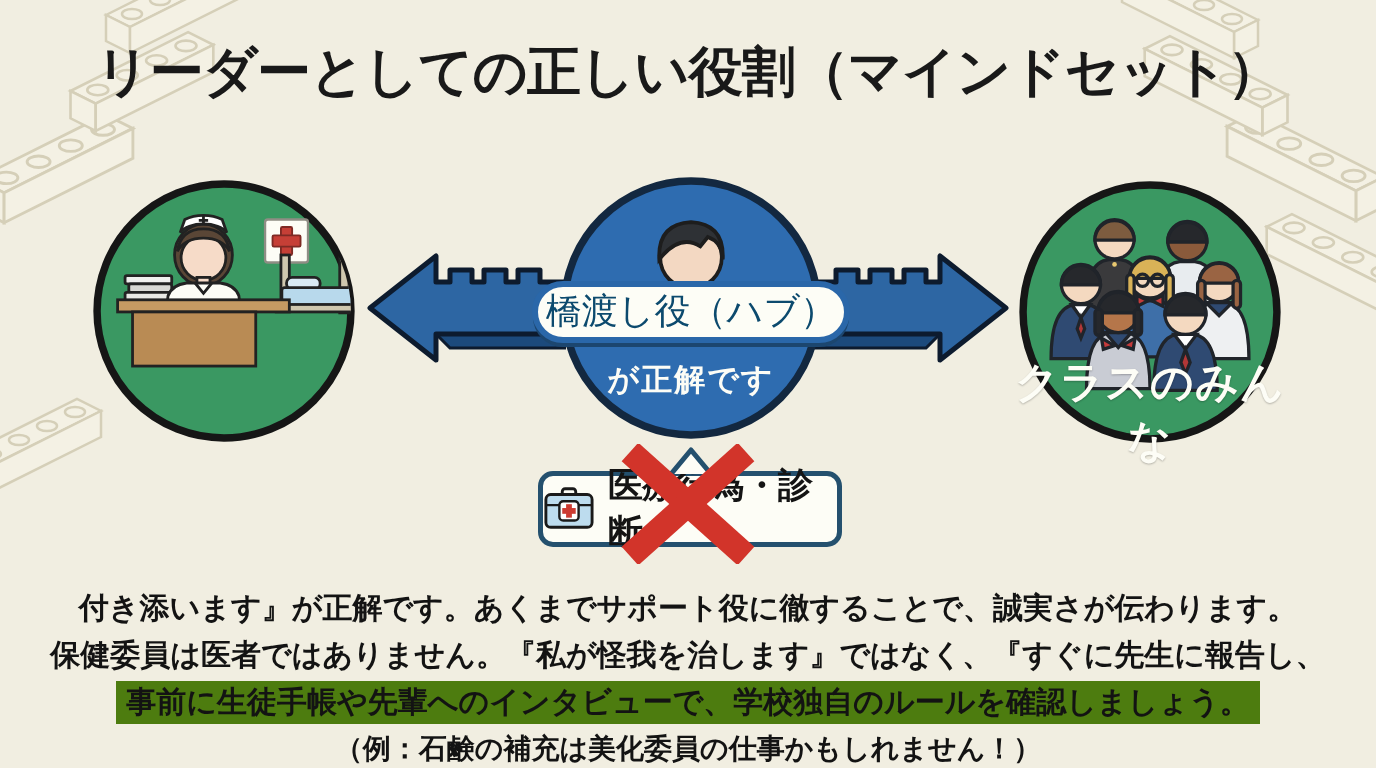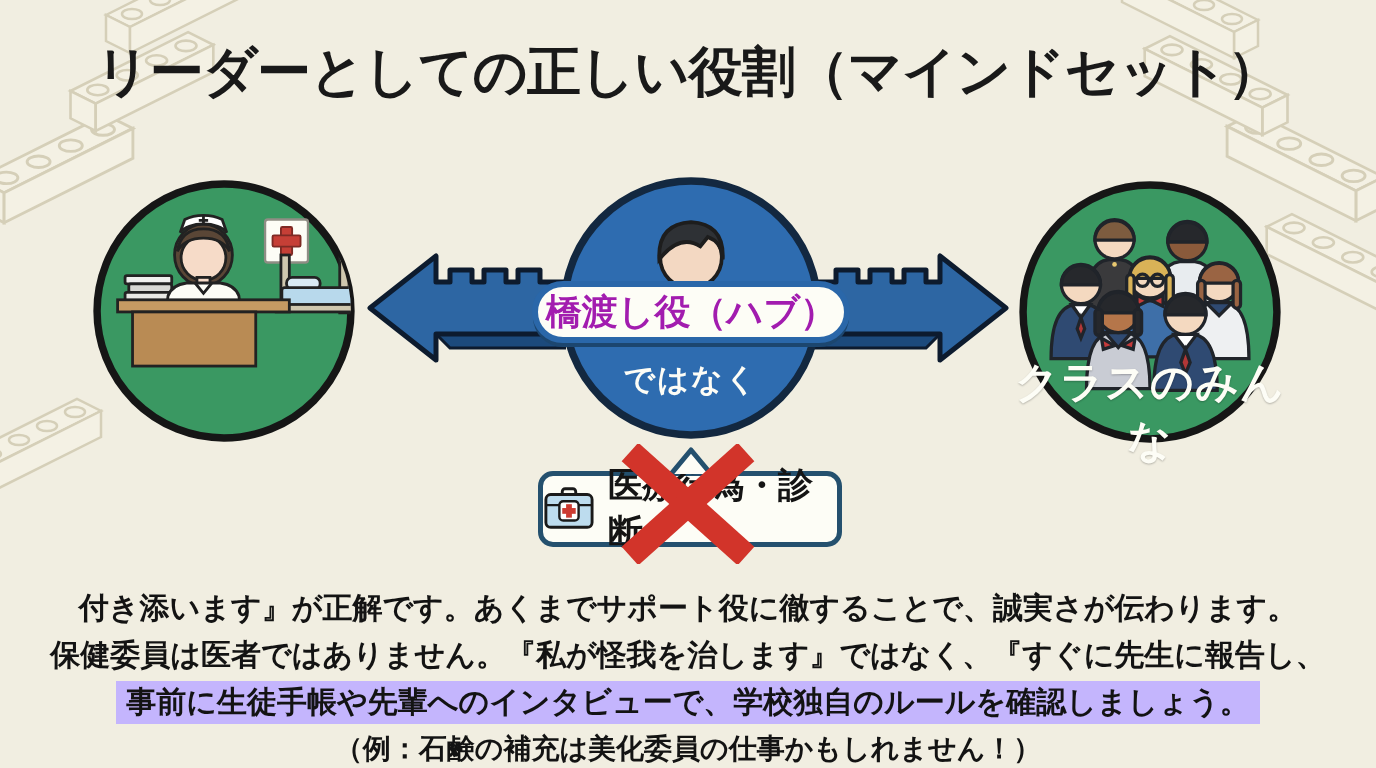--- a/index.html
+++ b/index.html
@@ -17,40 +17,40 @@
   .circle svg{display:block;width:280px;height:280px;}
   .node-label{
     position:absolute;text-align:center;color:#fdfdf6;font-weight:900;
     font-size:34px;letter-spacing:1px;text-shadow:0 1px 2px rgba(0,0,0,.25);
   }
   .arrow-svg{position:absolute;width:200px;height:120px;}
   .pill{
     position:absolute;left:532px;top:281px;width:318px;height:62px;box-sizing:border-box;
     background:#fdfdf6;border:6px solid #2a67a9;border-radius:34px;
     box-shadow:0 5px 0 -1px #1c466f;
-    display:flex;align-items:center;justify-content:center;
-    font-size:36px;font-weight:700;color:#a21caf;letter-spacing:0;
+    display:flex;align-items:flex-start;justify-content:center;
+    font-size:36px;font-weight:400;color:#0c4a6e;letter-spacing:0;
   }
   .sub-label{
     position:absolute;left:551px;top:359px;width:280px;text-align:center;
     color:#fdfdf6;font-size:31px;font-weight:900;letter-spacing:2px;
   }
   .forbid-box{
     position:absolute;left:538px;top:471px;width:304px;height:76px;box-sizing:border-box;
     background:#fdfdf6;border:5px solid #24506e;border-radius:15px;
     display:flex;align-items:center;justify-content:center;gap:13px;
   }
   .forbid-label{font-size:35px;font-weight:900;color:#141414;letter-spacing:-1px;}
   .caret{position:absolute;left:669px;top:447px;width:44px;height:28px;}
   .cross-x{position:absolute;left:618px;top:444px;width:140px;height:120px;}
   .notes{
     position:absolute;left:0;top:584px;width:1376px;text-align:center;
     font-size:30px;font-weight:900;color:#131313;line-height:47px;letter-spacing:0;
   }
-  .notes .hl{background:#c4b5fd;padding:3px 10px 5px;}
+  .notes .hl{background:#4d7c0f;padding:3px 10px 5px;}
   .notes .line4{font-size:28px;}
 </style>
 </head>
 <body>
 
 <div class="canvas">
 
   <svg class="bg-bricks" viewBox="0 0 1376 768">
     <defs>
       <g id="brick" stroke="#d5cfb8" stroke-width="2.5" fill="#f4f1e4">
@@ -213,21 +213,21 @@
            <path d="M166,153 a22,22 0 0 1 44,0 Z" fill="#26282c"></path>
           </g>
       </g>
     </svg>
     <div class="node-label" style="left:-15px;top:182px;width:310px;font-size:43px;">クラスのみんな</div>
   </div>
 
   <div class="pill">
     <span>橋渡し役（ハブ）</span>
   </div>
-  <div class="sub-label">ではなく</div>
+  <div class="sub-label">が正解です</div>
 
   <div class="forbid-box">
     <svg width="54" height="46" viewBox="0 0 54 46">
       <rect x="20" y="2" width="14" height="10" rx="3" fill="none" stroke="#1a1a1a" stroke-width="3"></rect>
       <rect x="3" y="8" width="48" height="34" rx="5" fill="#bddcee" stroke="#1a1a1a" stroke-width="3"></rect>
       <path d="M3,19 H51" stroke="#1a1a1a" stroke-width="2.5"></path>
       <rect x="17" y="15" width="20" height="20" rx="4" fill="#ffffff" stroke="#1a1a1a" stroke-width="2.5"></rect>
       <rect x="24" y="18" width="6" height="14" fill="#cc3b32"></rect>
       <rect x="20" y="22" width="14" height="6" fill="#cc3b32"></rect>
     </svg>

